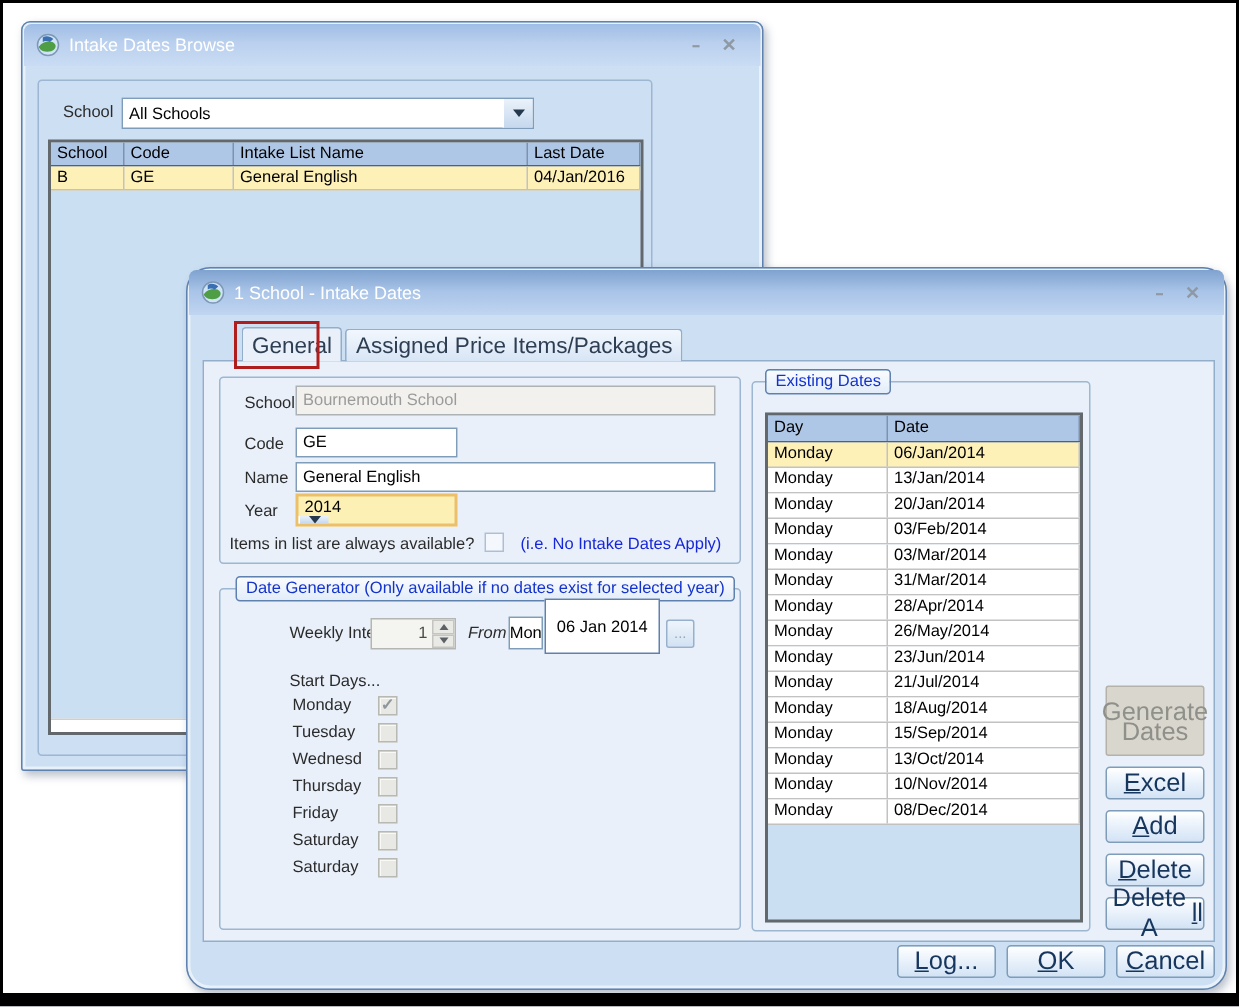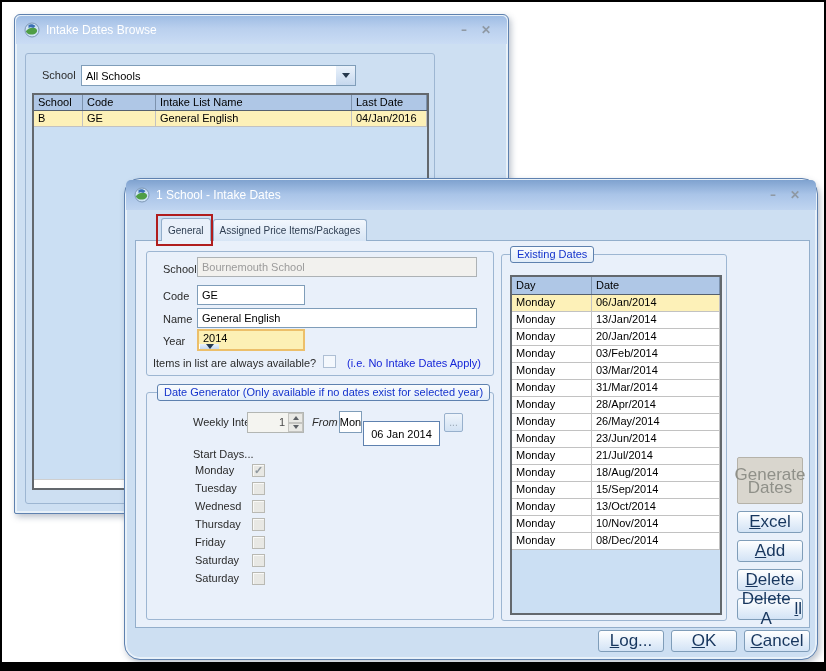--- a/index.html
+++ b/index.html
@@ -45,21 +45,21 @@
   #year-combo .val { background:transparent; }
 
   .cb { box-sizing:border-box; width:13px; height:13px; background:#f4f8fd; border:1px solid #aebfd4; }
   .cb.abs { position:absolute; }
   .cb.gray { background:#e8e8e4; border:1px solid #b9b9b3; box-shadow: inset 1px 1px 0 #f9f9f7; }
   .cb .mark { color:#8e979e; font-size:11px; line-height:11px; display:block; text-align:center; font-weight:bold; }
 
   
   .tab-strip { position:absolute; left:36px; top:39px; display:flex; gap:2px; align-items:flex-end; height:23px; z-index:2; }
   .tab { box-sizing:border-box; height:22px; padding:0 6px; display:flex; align-items:center;
-         font-size:10px; color:#2e3e52; background:linear-gradient(#f2f7fd,#d7e5f5);
+         font-size:15px; color:#2e3e52; background:linear-gradient(#f2f7fd,#d7e5f5);
          border:1px solid #93aecb; border-bottom:none; border-radius:3px 3px 0 0; cursor:default; }
   .tab.active { background:var(--panel-bg); height:23px; position:relative; z-index:3; }
   .annotation { position:absolute; left:31px; top:35px; width:53px; height:28px;
                 border:2px solid var(--annotation-red); z-index:5; pointer-events:none; }
   .tab-panel { position:absolute; left:10px; top:61px; width:675px; height:388px; box-sizing:border-box;
                background:var(--panel-bg); border:1px solid #93aecb; }
 
   
   .grid { position:absolute; box-sizing:border-box; border:2px solid #63686d; background:#cbdff3;
           display:flex; flex-direction:column; overflow:hidden; }
@@ -214,21 +214,21 @@
                 <span class="tri-up"></span>
               </span>
             <span class="spin-btn">
                 <span class="tri-dn"></span>
               </span>
           </span>
         </div>
 
         <span class="lbl" style="left:165px; top:23px;font-style:italic;">From</span>
         <div class="tbx" style="left:192px; top:18px; width:23px; height:22px;">Mon</div>
-        <div class="tbx" style="left:216px; top:28px; width:77px; height:25px; border-color:#5e81af;">06 Jan 2014</div>
+        <div class="tbx" style="left:216px; top:6px; width:77px; height:37px; border-color:#5e81af;">06 Jan 2014</div>
         <div class="mini-btn" style="left:297px; top:20px; width:19px; height:19px;">...</div>
 
         <span class="lbl" style="left:46px; top:55px;">Start Days...</span>
         <div class="days">
             <div class="day-row">
               <span class="dl">Monday</span>
               <span class="cb gray">
                 <span class="mark">✓</span>
               </span>
             </div>

